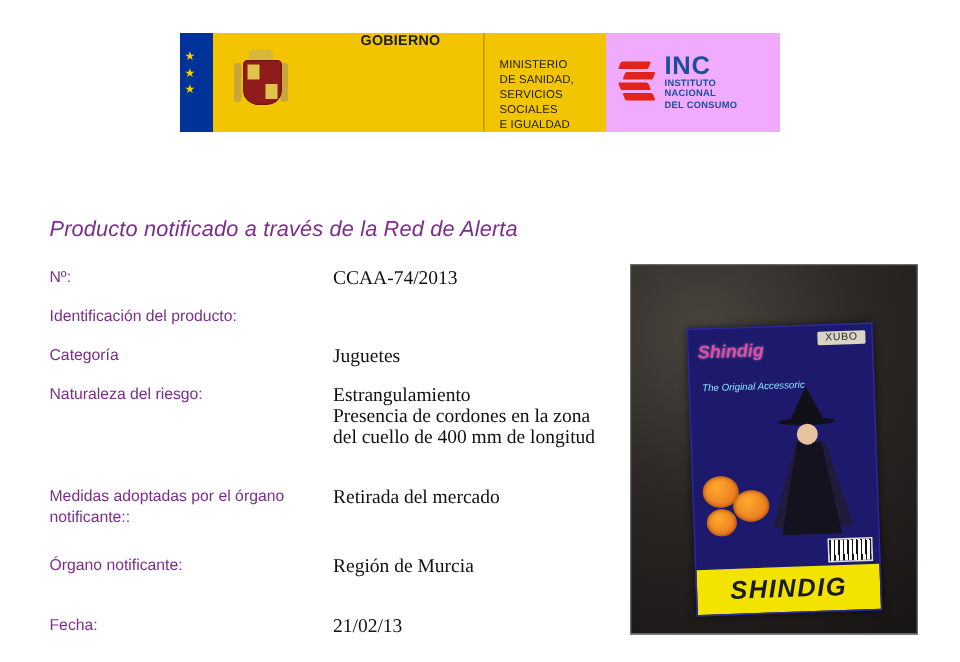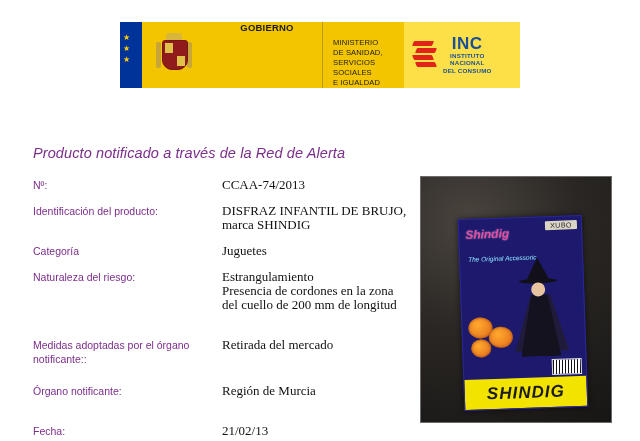--- a/index.html
+++ b/index.html
@@ -132,26 +132,25 @@
     box-sizing: border-box;
   }
   .hdr-min .l {
     font-size: 7.6px;
     color: #1b1b1b;
     line-height: 10px;
     letter-spacing: 0.1px;
   }
   .hdr-inc {
     flex: 0 0 116px;
-    background: #fde047;
+    background: #f0abfc;
     display: flex;
     align-items: center;
     padding-left: 8px;
     box-sizing: border-box;
-    text-align: center;
   }
   .inc-mark {
     width: 26px;
     height: 30px;
     position: relative;
     flex: 0 0 26px;
     margin-right: 5px;
   }
   .inc-mark i {
     position: absolute;
@@ -431,39 +430,35 @@
 
     <div class="frow">
       <div class="flabel">Nº:</div>
       <div class="fvalue">
         <span class="line">CCAA-74/2013</span>
       </div>
     </div>
 
     <div class="frow">
       <div class="flabel">Identificación del producto:</div>
-      <div class="fvalue">
-        <span class="line">DISFRAZ INFANTIL DE BRUJO,</span>
-        <span class="line">marca SHINDIG</span>
-      </div>
     </div>
 
     <div class="frow">
       <div class="flabel">Categoría</div>
       <div class="fvalue">
         <span class="line">Juguetes</span>
       </div>
     </div>
 
     <div class="frow">
       <div class="flabel">Naturaleza del riesgo:</div>
       <div class="fvalue">
         <span class="line">Estrangulamiento</span>
         <span class="line">Presencia de cordones en la zona</span>
-        <span class="line">del cuello de 200 mm de longitud</span>
+        <span class="line">del cuello de 400 mm de longitud</span>
       </div>
     </div>
 
     <div class="sp-1"></div>
 
     <div class="frow">
       <div class="flabel">Medidas adoptadas por el órgano notificante::</div>
       <div class="fvalue">
         <span class="line">Retirada del mercado</span>
       </div>

